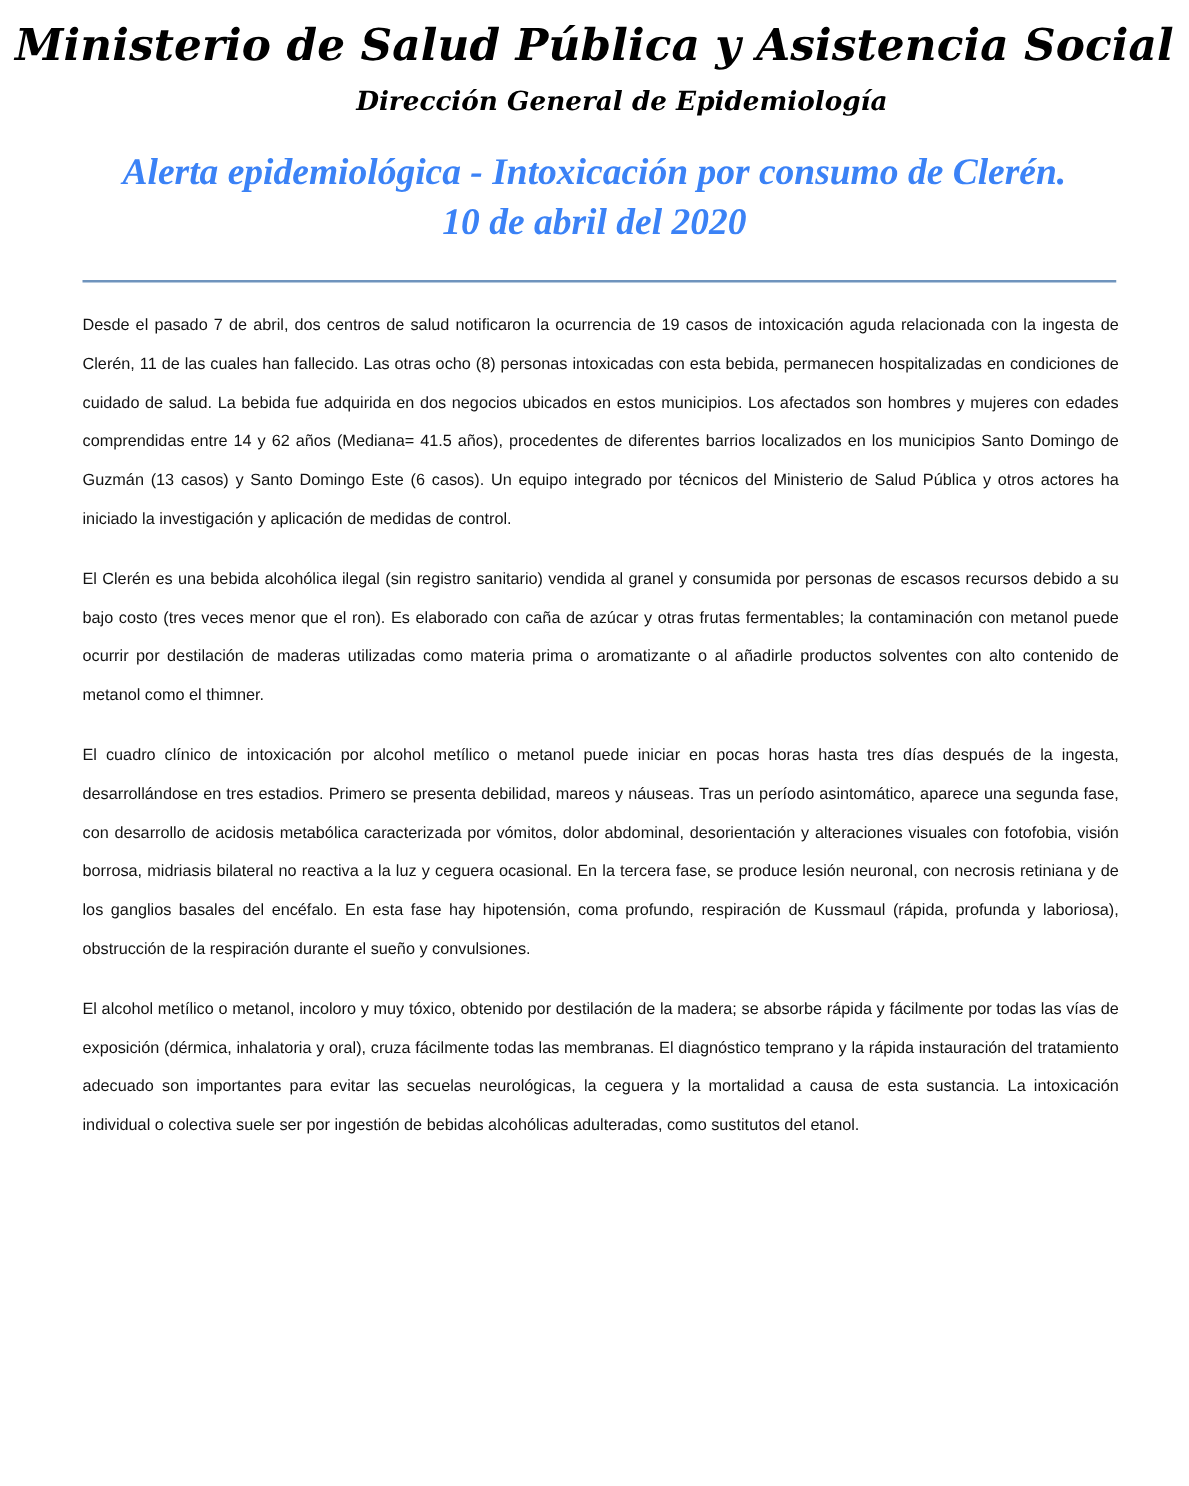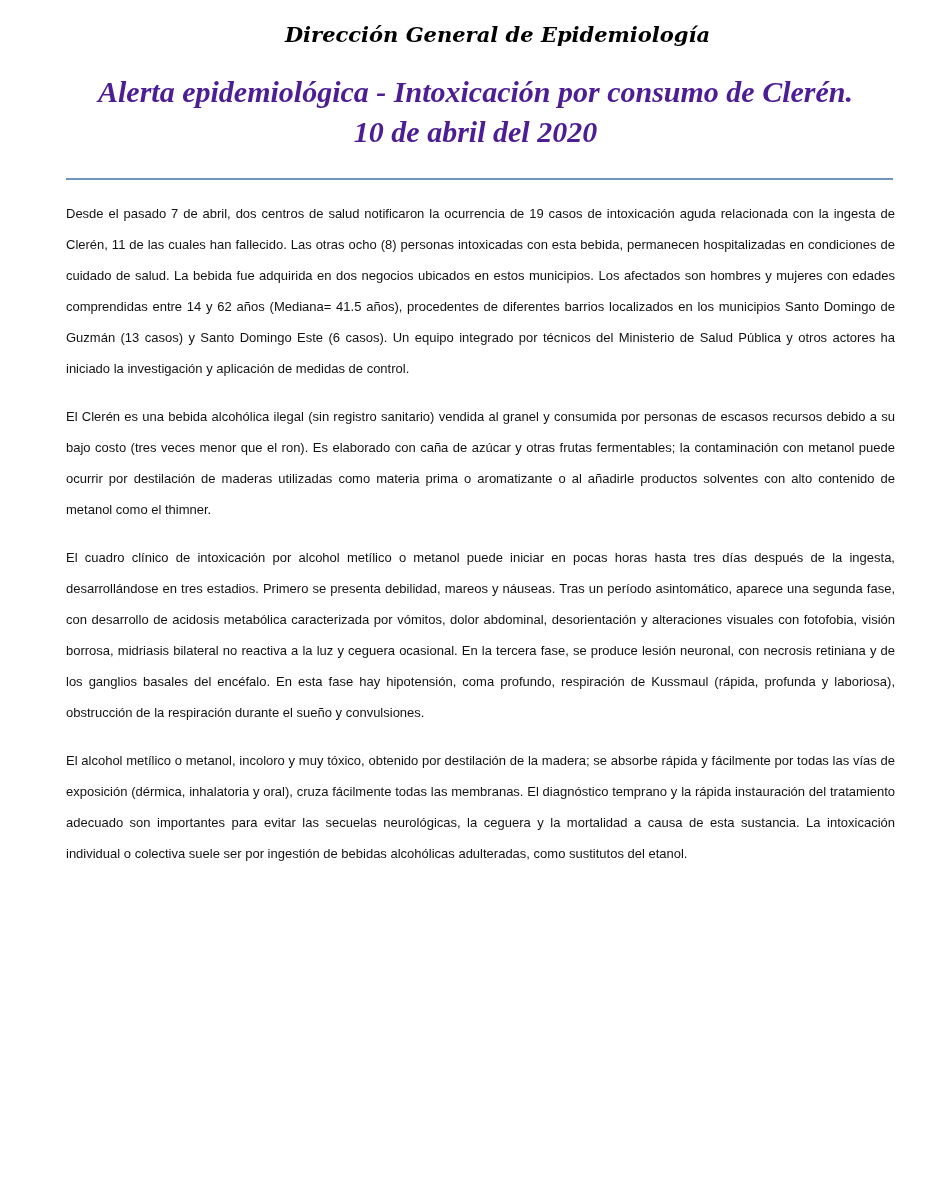--- a/index.html
+++ b/index.html
@@ -56,21 +56,21 @@
   
   .doc-title {
     margin: 22px auto 0 auto;
     width: 790px;
     text-align: center;
     font-family: "Liberation Serif", "DejaVu Serif", serif;
     font-weight: bold;
     font-style: italic;
     font-size: 30px;
     line-height: 40px;
-    color: #4c1d95;
+    color: #3b82f6;
   }
 
   
   .divider-wrap {
     margin-top: 26px;
     padding: 0 58px 0 66px;
   }
   .divider {
     height: 2px;
     background: #6f94bd;
@@ -97,20 +97,21 @@
   .para:last-child {
     margin-bottom: 0;
   }
 </style>
 </head>
 <body>
 
 <div class="page">
 
   <div class="masthead">
+    <div class="org-title">Ministerio de Salud Pública y Asistencia Social</div>
     <div class="org-subtitle">Dirección General de Epidemiología</div>
   </div>
 
   <div class="doc-title">Alerta epidemiológica - Intoxicación por consumo de Clerén. 10 de abril del 2020</div>
 
   <div class="divider-wrap">
     <hr class="divider" style="background: rgb(111, 148, 189);">
   </div>
 
   <div class="body-copy">

